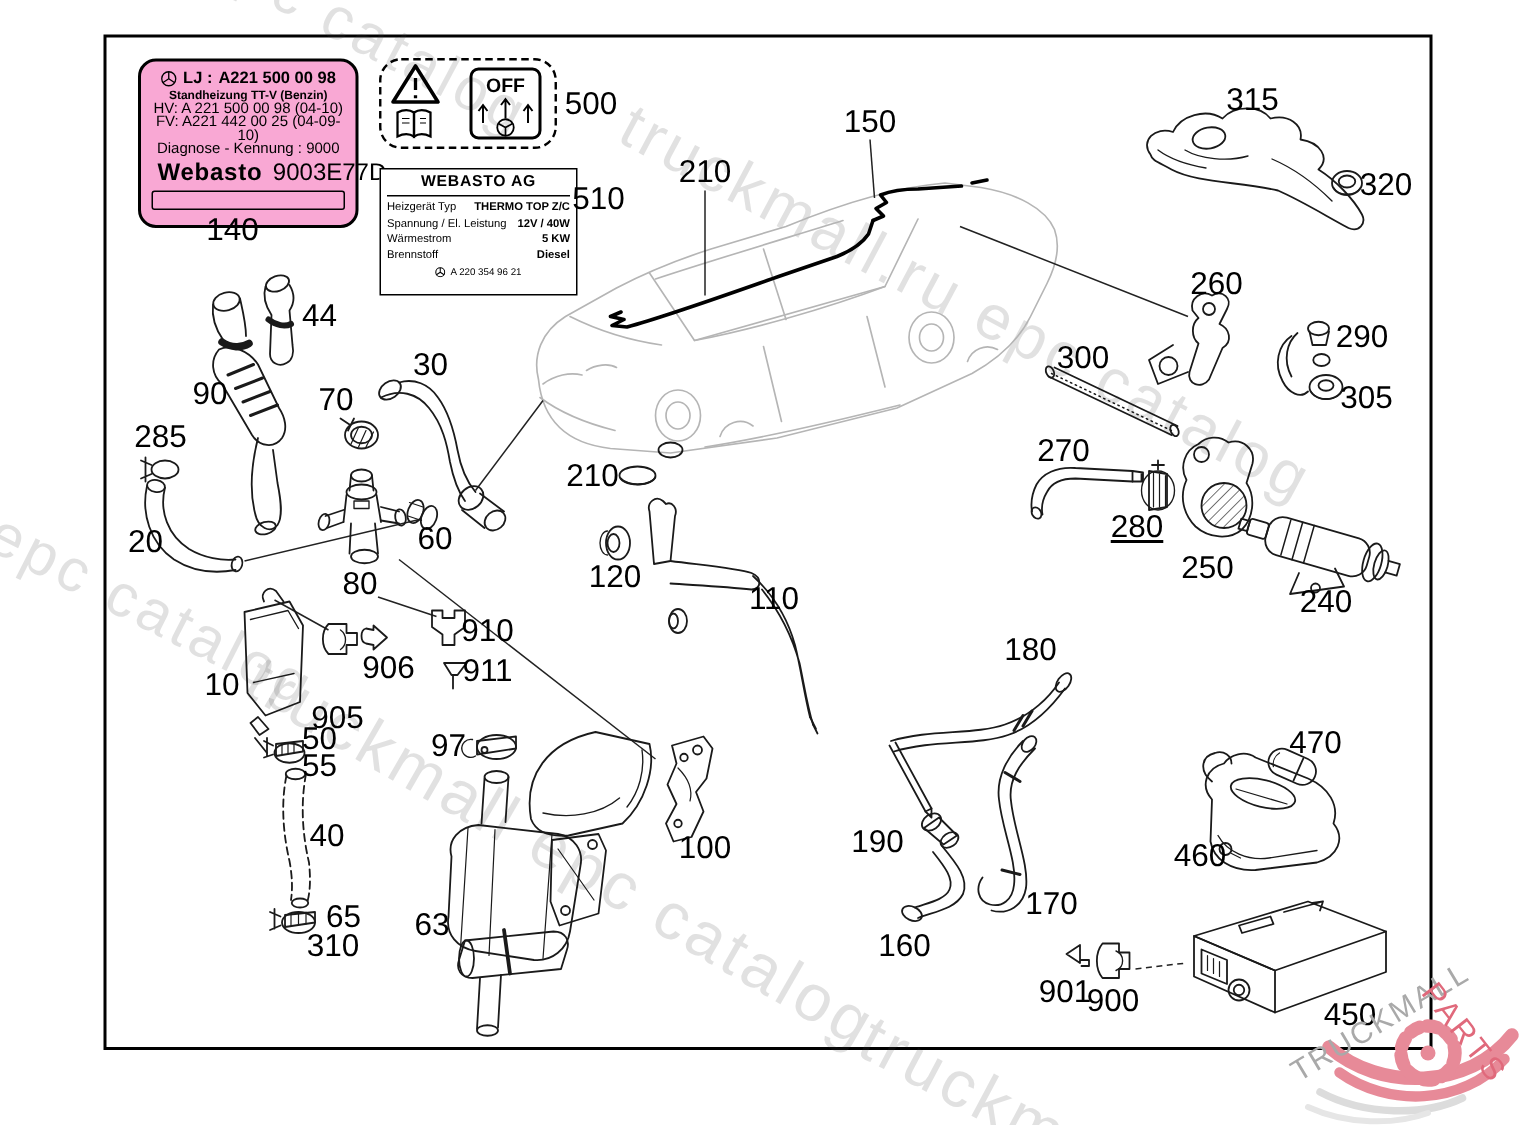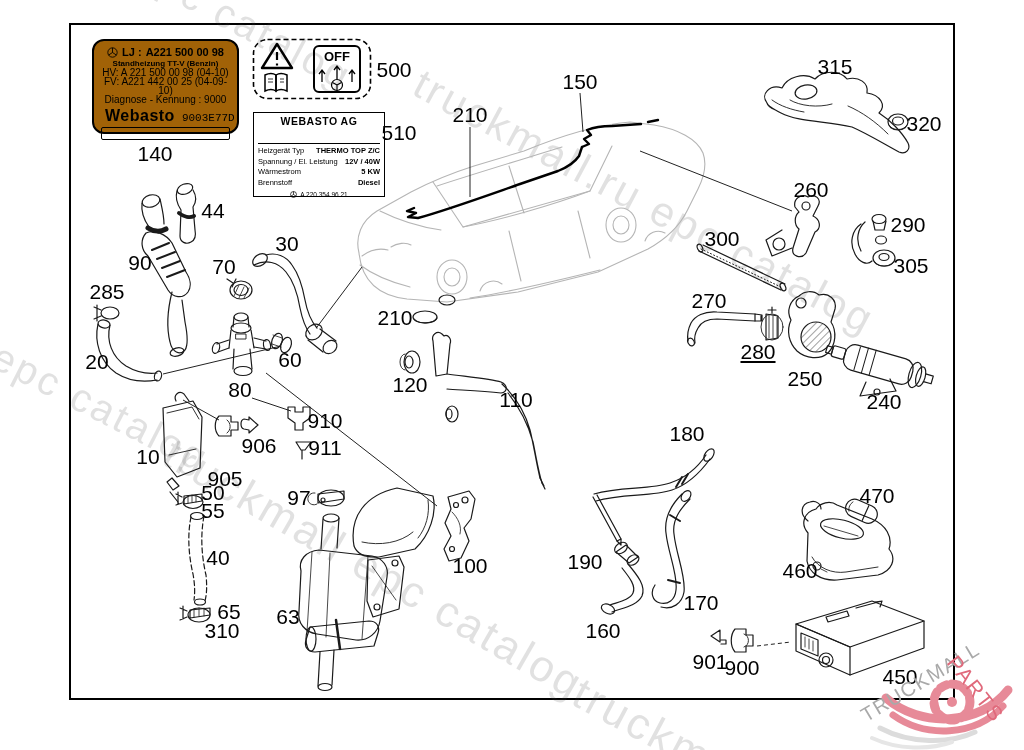--- a/index.html
+++ b/index.html
@@ -6,36 +6,36 @@
   body{width:1024px;height:750px;position:relative;overflow:hidden;background:#fff;
        font-family:"Liberation Sans",sans-serif;color:#000;}
   .frame{position:absolute;left:69px;top:23px;width:886px;height:677px;border:2px solid #000;box-sizing:border-box;}
   svg.art{position:absolute;left:0;top:0;z-index:3;}
   .layer{position:absolute;left:0;top:0;width:1024px;height:750px;}
   #watermark-layer{z-index:2;}
   #callout-layer{z-index:6;}
   .callout{position:absolute;transform:translate(-50%,-50%);font-size:21px;color:#000;white-space:nowrap;}
   .wm{position:absolute;color:rgba(70,70,70,0.16);transform-origin:0 0;white-space:nowrap;letter-spacing:3px;}
   
-  .plate140{position:absolute;left:92px;top:39px;width:147px;height:95px;border:2px solid #000;
-            border-radius:12px;box-sizing:border-box;padding:5px 7px 4px;z-index:5;background:#a16207;}
+  .plate140{position:absolute;left:92px;top:39px;width:147px;height:113px;border:2px solid #000;
+            border-radius:12px;box-sizing:border-box;padding:5px 7px 4px;z-index:5;background:#f9a8d4;}
   .p140-l1{display:flex;align-items:center;justify-content:center;gap:4px;font-size:11px;font-weight:bold;}
   .p140-l2{text-align:center;font-weight:bold;font-size:8px;margin-top:1px;}
   .p140-l3{text-align:center;font-size:10px;line-height:9px;}
   .p140-brand{display:flex;align-items:baseline;gap:7px;margin-top:3px;padding-left:4px;}
   .p140-brand .w{font-size:16px;font-weight:bold;letter-spacing:0.5px;}
-  .p140-brand .code{font-size:11px;font-family:Liberation Mono, monospace;}
+  .p140-brand .code{font-size:16px;}
   .p140-bar{border:1px solid #000;height:11px;margin-top:2px;border-radius:2px;}
   
   .plate500{position:absolute;left:252px;top:38px;z-index:5;}
   
   .plate510{position:absolute;left:253px;top:112px;width:132px;height:85px;border:1.5px solid #000;
             box-sizing:border-box;font-size:7.5px;padding:2px 4px;z-index:5;background:#fff;}
   .p510-title{text-align:center;font-weight:bold;font-size:10.5px;border-bottom:1px solid #000;
-              padding-bottom:16px;margin-bottom:2px;letter-spacing:0.5px;}
+              padding-bottom:3px;margin-bottom:2px;letter-spacing:0.5px;}
   .p510-row{display:flex;justify-content:space-between;line-height:10.5px;}
   .p510-row .v{font-weight:bold;}
   .p510-footer{text-align:center;font-size:6.5px;margin-top:3px;display:flex;justify-content:center;gap:3px;align-items:center;}
   
   .logo-gray{position:absolute;left:857px;top:707px;transform:rotate(-31deg);transform-origin:0 0;
              color:#a9a9a9;font-size:20px;letter-spacing:1.5px;z-index:7;}
   .logo-pink{position:absolute;left:961px;top:651px;transform:rotate(52deg);transform-origin:0 0;
              color:#e0697b;font-size:21px;letter-spacing:2px;z-index:7;}
 </style>
 </head>

